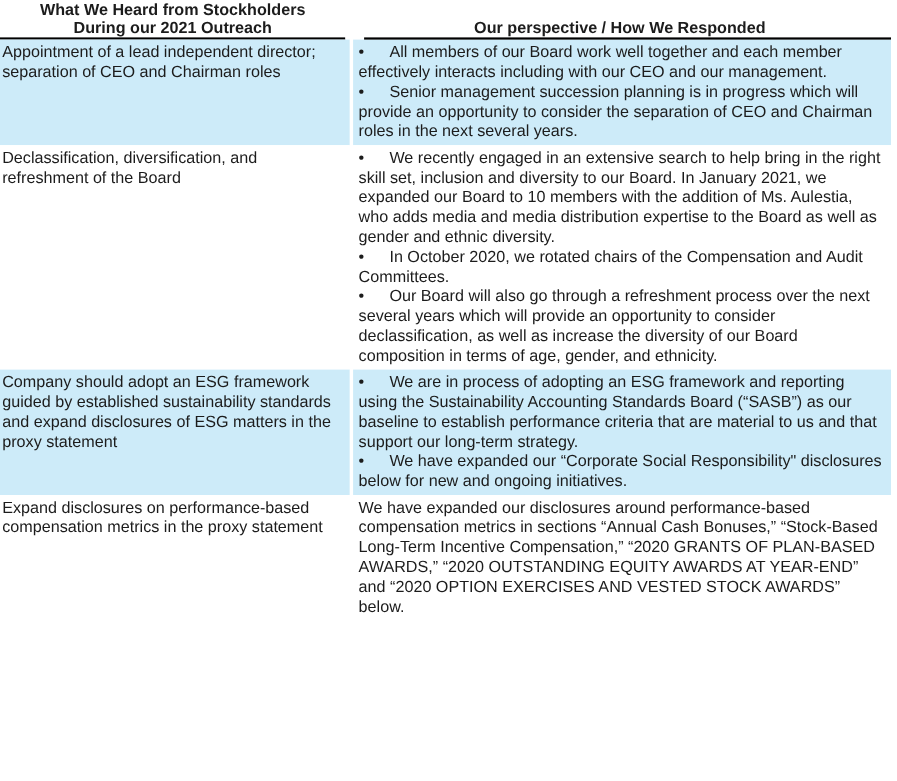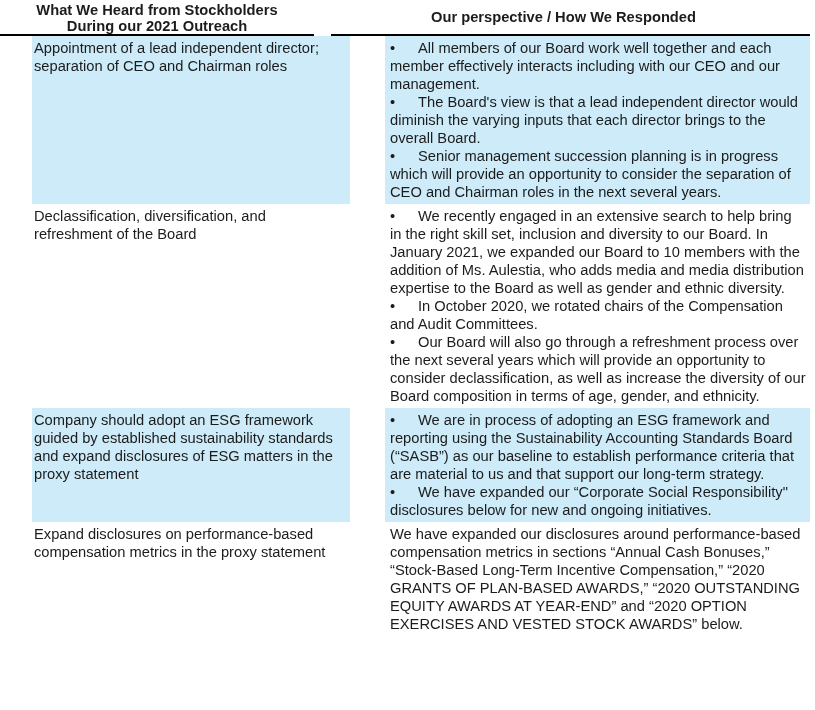--- a/index.html
+++ b/index.html
@@ -22,30 +22,30 @@
   
   .header-row { height: 36px; }
   .header-cell { font-weight: bold; text-align: center; line-height: 16px; }
   .header-left {
     border-bottom: 2px solid #000;
     padding-top: 2px;
     display: flex; flex-direction: column; justify-content: flex-end;
   }
   .header-right {
     position: relative;
-    display: flex; align-items: center; justify-content: center;
+    display: flex; align-items: flex-end; justify-content: center;
     padding-bottom: 2px;
   }
   .header-right::after {
     content: ""; position: absolute; left: 14px; right: 0; bottom: 0;
     border-bottom: 2px solid #000;
   }
 
   
-  .row .cell { background: #ffffff; margin-left: 32px; }
+  .row .cell { background: #ffffff; }
   .row.hl .cell { background: var(--hl); }
   .topic-cell   { padding: 3px 2px 3px 2px; }
   .response-cell{ padding: 3px 4px 3px 5px; }
   p.item { margin: 0; padding: 0; }
   .bullet { display: inline-block; width: 28px; }
 </style>
 </head>
 <body>
 
 <div class="page">
@@ -61,21 +61,20 @@
     </div>
   </div>
 
   <div id="rows">
   <div class="grid row hl">
     <div class="cell col-left topic-cell">Appointment of a lead independent director; separation of CEO and Chairman roles</div>
     <div class="col-gap"></div>
     <div class="cell col-right response-cell">
   <p class="item"><span class="bullet">•</span><span class="item-text">All members of our Board work well together and each member effectively interacts including with our CEO and our management.</span></p>
 
-  <p class="item"><span class="bullet">•</span><span class="item-text">The Board's view is that a lead independent director would diminish the varying inputs that each director brings to the overall Board.</span></p>
 
 
   <p class="item"><span class="bullet">•</span><span class="item-text">Senior management succession planning is in progress which will provide an opportunity to consider the separation of CEO and Chairman roles in the next several years.</span></p>
 </div>
   </div>
 
   <div class="grid row">
     <div class="cell col-left topic-cell">Declassification, diversification, and refreshment of the Board</div>
     <div class="col-gap"></div>
     <div class="cell col-right response-cell">

